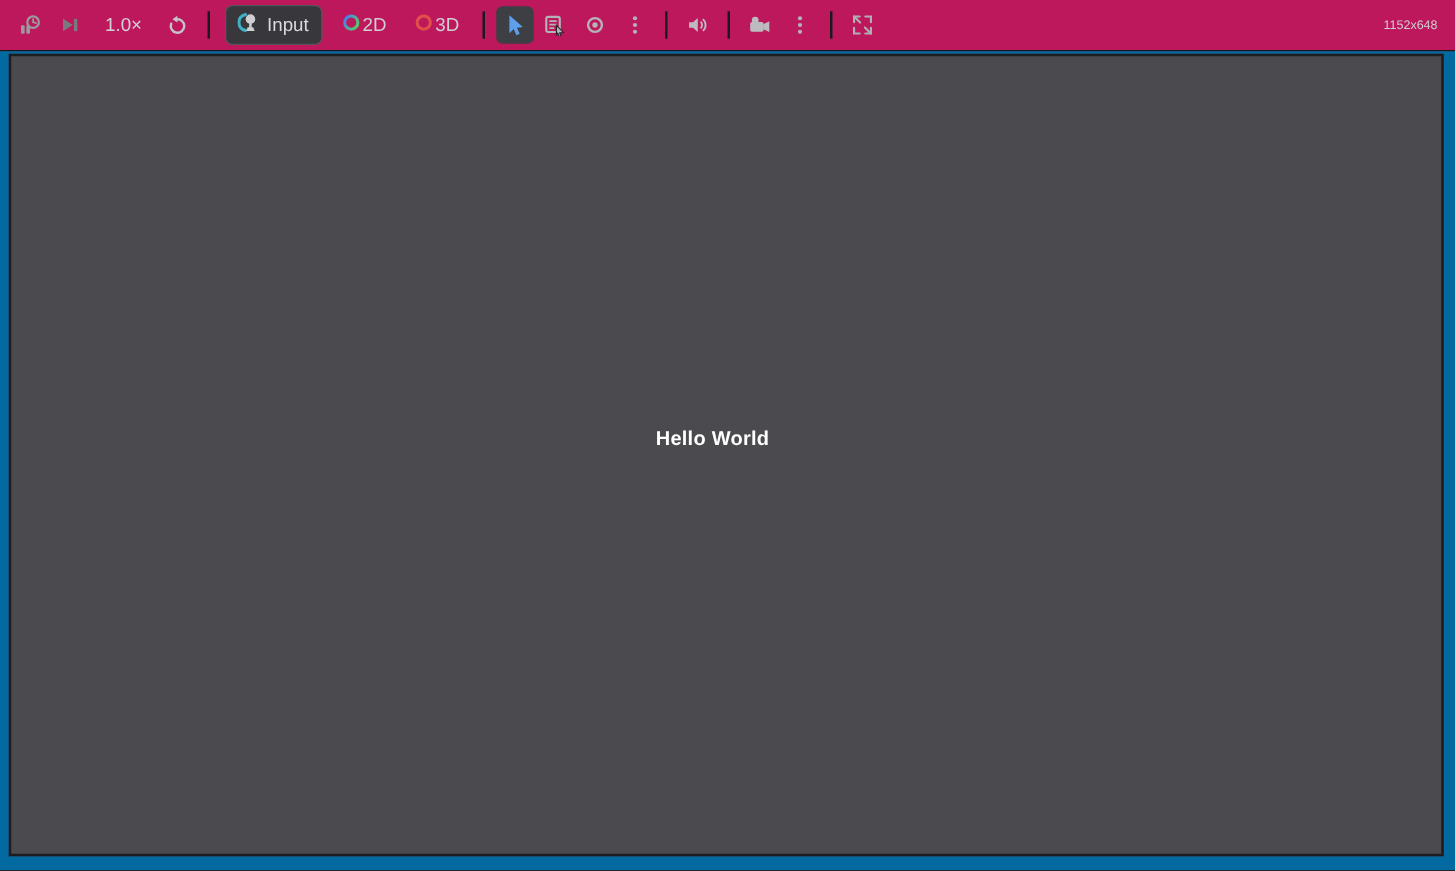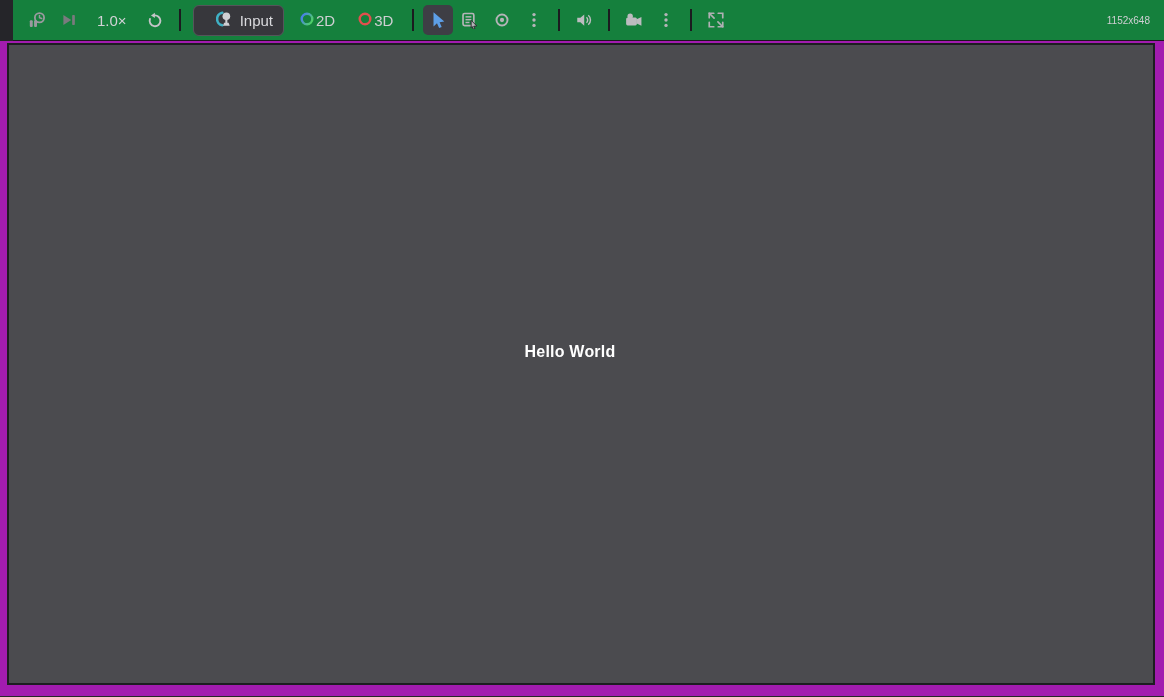--- a/index.html
+++ b/index.html
@@ -9,23 +9,22 @@
     font-family:"Liberation Sans", sans-serif;
     -webkit-font-smoothing:antialiased;
   }
 
   
   .toolbar {
     height:41px;
     display:flex;
     align-items:center;
     padding:0 14px 0 8px;
-    background:#15803d;
+    background:#be185d;
     border-bottom:1px solid #19191c;
-    margin-left:13px;
   }
   .icon-btn {
     width:30px; height:30px;
     display:flex; align-items:center; justify-content:center;
     border-radius:5px;
     margin:0 1px;
     flex:0 0 auto;
   }
   .icon-btn.active { background:#3e3e45; }
   .icon-btn svg { display:block; }
@@ -37,21 +36,21 @@
     flex:0 0 auto;
   }
   .vsep {
     width:2px; height:22px;
     background:#1b1b1f;
     margin:0 8px;
     flex:0 0 auto;
   }
   .toggle-btn {
     display:flex; align-items:center; gap:6px;
-    padding:4px 10px 4px 22px;
+    padding:4px 10px 4px 9px;
     border-radius:6px;
     margin:0 4px;
     color:#dadade;
     font-size:15px;
     flex:0 0 auto;
   }
   .toggle-btn.pressed {
     background:#37373c;
     border:1px solid #55555b;
   }
@@ -69,21 +68,21 @@
   .resolution-label {
     font-size:10px;
     color:#cfcfd3;
     flex:0 0 auto;
   }
 
   
   .main {
     position:relative;
     height:655px;
-    background:#a21caf;
+    background:#0369a1;
     text-align:right;
   }
   .game-viewport {
     position:absolute;
     left:7px; top:2px;
     width:1148px; height:642px;
     background:#4b4b4f;
     border:2px solid #1d1d21;
   }
   .hello-label {

